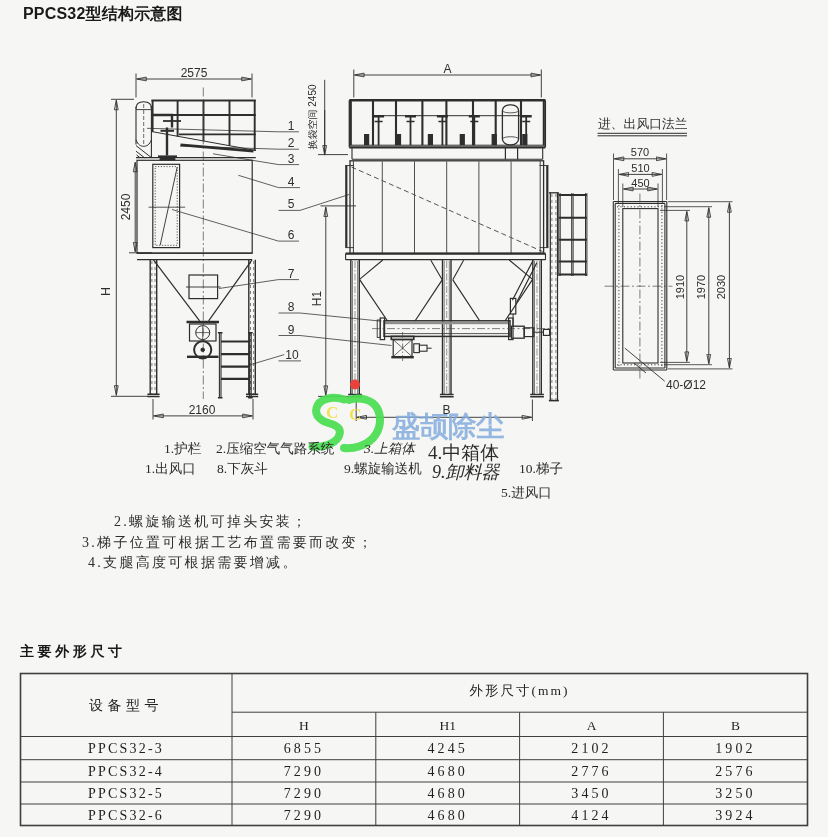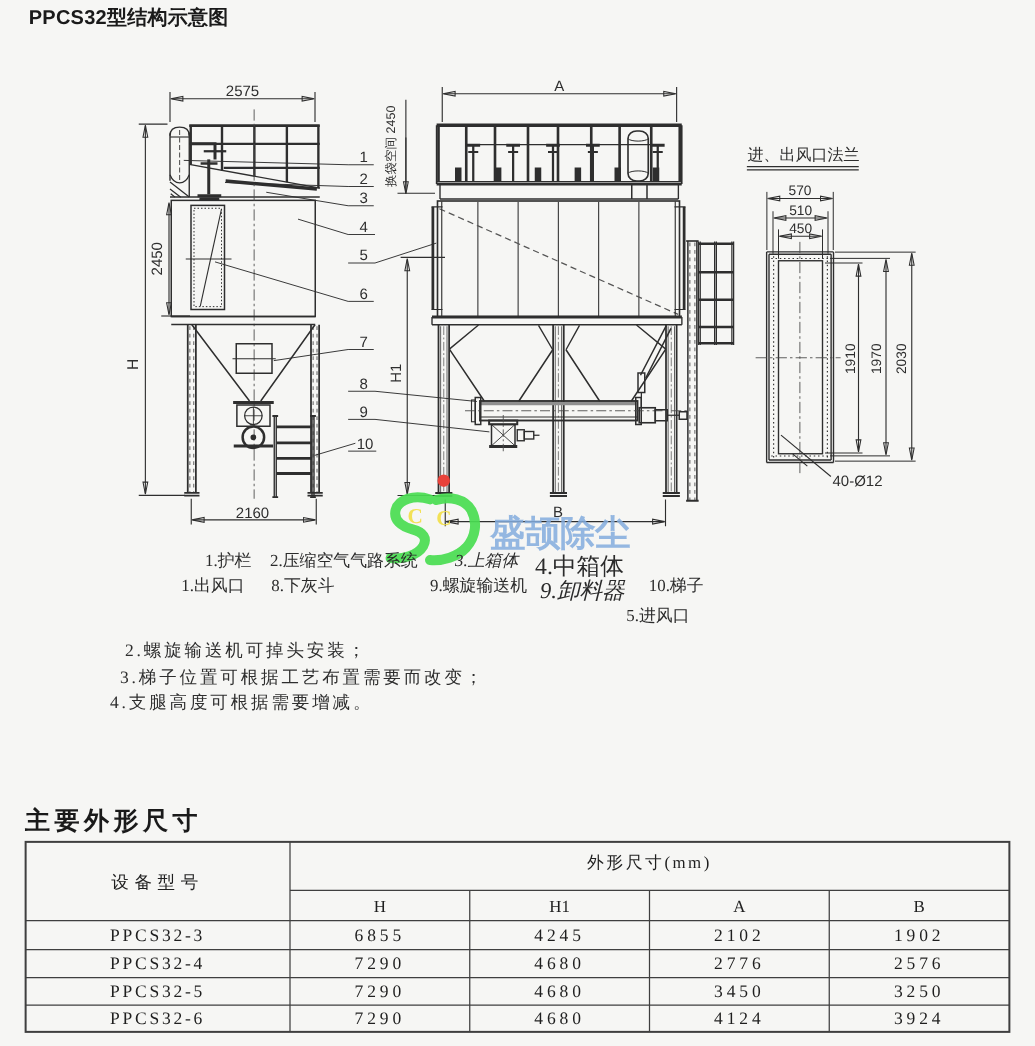--- a/index.html
+++ b/index.html
@@ -441,26 +441,26 @@
 <div class="abs serif" style="left:428px;top:440px;font-size:19px;color:#2b2b2b;">4.中箱体</div>
 <div class="abs serif" style="left:501px;top:440px;font-size:13.5px;color:#2b2b2b;margin-top:44px;">5.进风口</div>
 
 <div class="abs serif" style="left:145px;top:460px;font-size:13.5px;color:#2b2b2b;">1.出风口</div>
 <div class="abs serif" style="left:217px;top:460px;font-size:13.5px;color:#2b2b2b;">8.下灰斗</div>
 <div class="abs serif" style="left:344px;top:460px;font-size:13.5px;color:#2b2b2b;">9.螺旋输送机</div>
 <div class="abs serif" style="left:432px;top:460px;font-size:18px;color:#2b2b2b;font-style:italic;">9.卸料器</div>
 <div class="abs serif" style="left:499px;top:460px;font-size:13.5px;color:#2b2b2b;margin-left:20px;">10.梯子</div>
 
 <div class="abs serif" style="left:72px;top:512px;font-size:14px;color:#2e2e2e;line-height:20.6px;letter-spacing:2.3px;">
-<div style="margin-left:28px;">2.螺旋输送机可掉头安装；</div>
-<div style="margin-left:24px;">3.梯子位置可根据工艺布置需要而改变；</div>
+<div style="margin-left:42px;">2.螺旋输送机可掉头安装；</div>
+<div style="margin-left:10px;">3.梯子位置可根据工艺布置需要而改变；</div>
 <div style="margin-left:16px;">4.支腿高度可根据需要增减。</div>
 </div>
 
-<div class="abs" style="left:20px;top:643px;font-size:20px;font-weight:bold;color:#1a1a1a;letter-spacing:3.6px;">主要外形尺寸</div>
+<div class="abs" style="left:20px;top:643px;font-size:14px;font-weight:bold;color:#1a1a1a;letter-spacing:3.6px;">主要外形尺寸</div>
 
 <svg id="tbl" class="abs" style="left:0;top:630px;" width="828" height="207" viewBox="0 630 828 207">
 <g stroke="#3f3f3f" fill="none" stroke-width="1">
 
   <rect x="20.5" y="673.5" width="787" height="152" stroke-width="1.6"></rect>
 
   <path d="M232,673.5 V825.5 M375.8,712.2 V825.5 M519.6,712.2 V825.5 M663.4,712.2 V825.5"></path>
 
   <path d="M232,712.2 H807.5 M20.5,736.5 H807.5 M20.5,759.7 H807.5 M20.5,782 H807.5 M20.5,804 H807.5"></path>
 </g>

